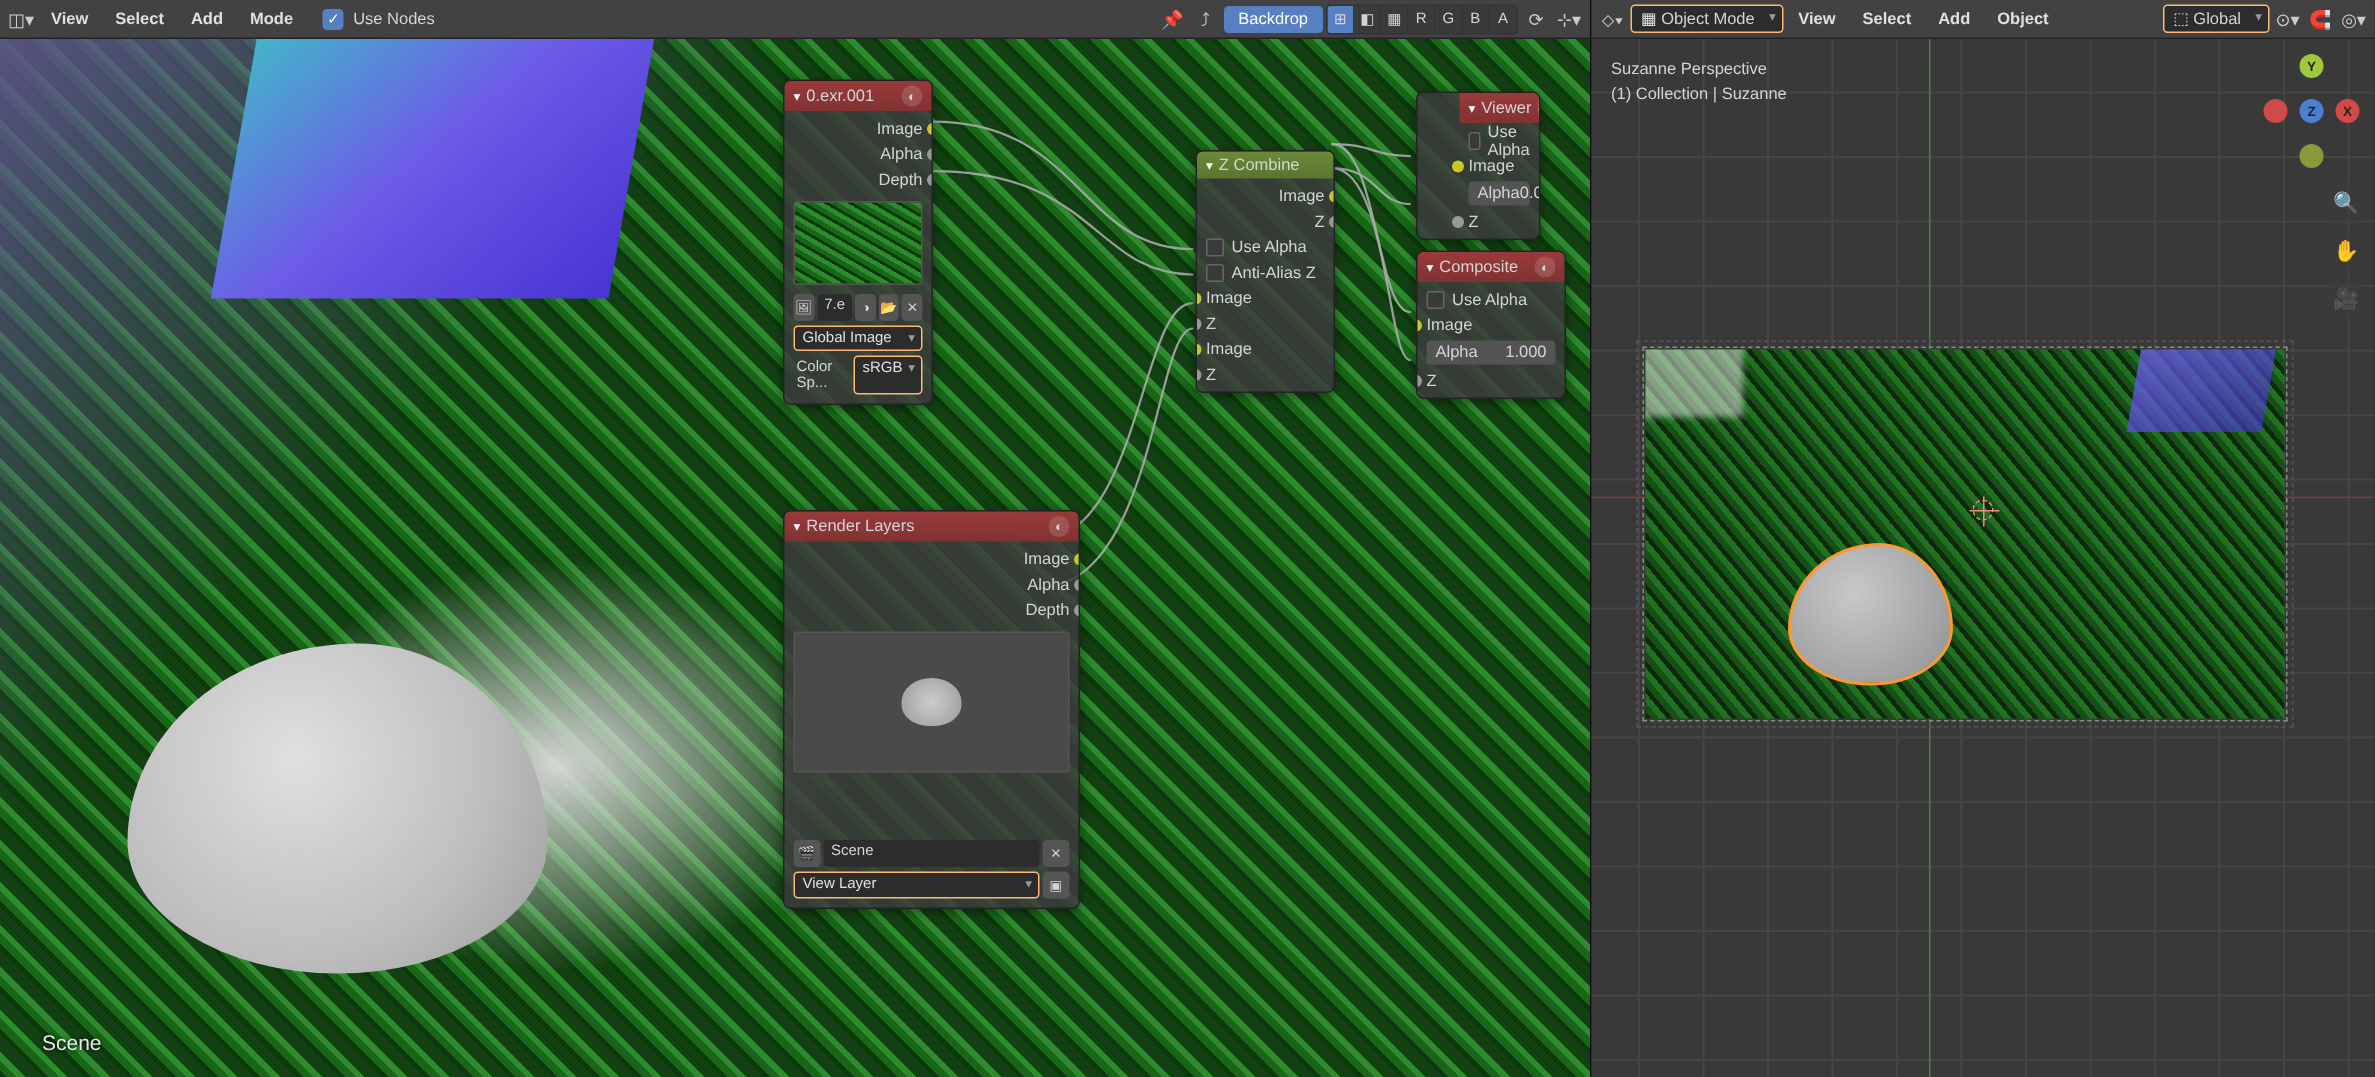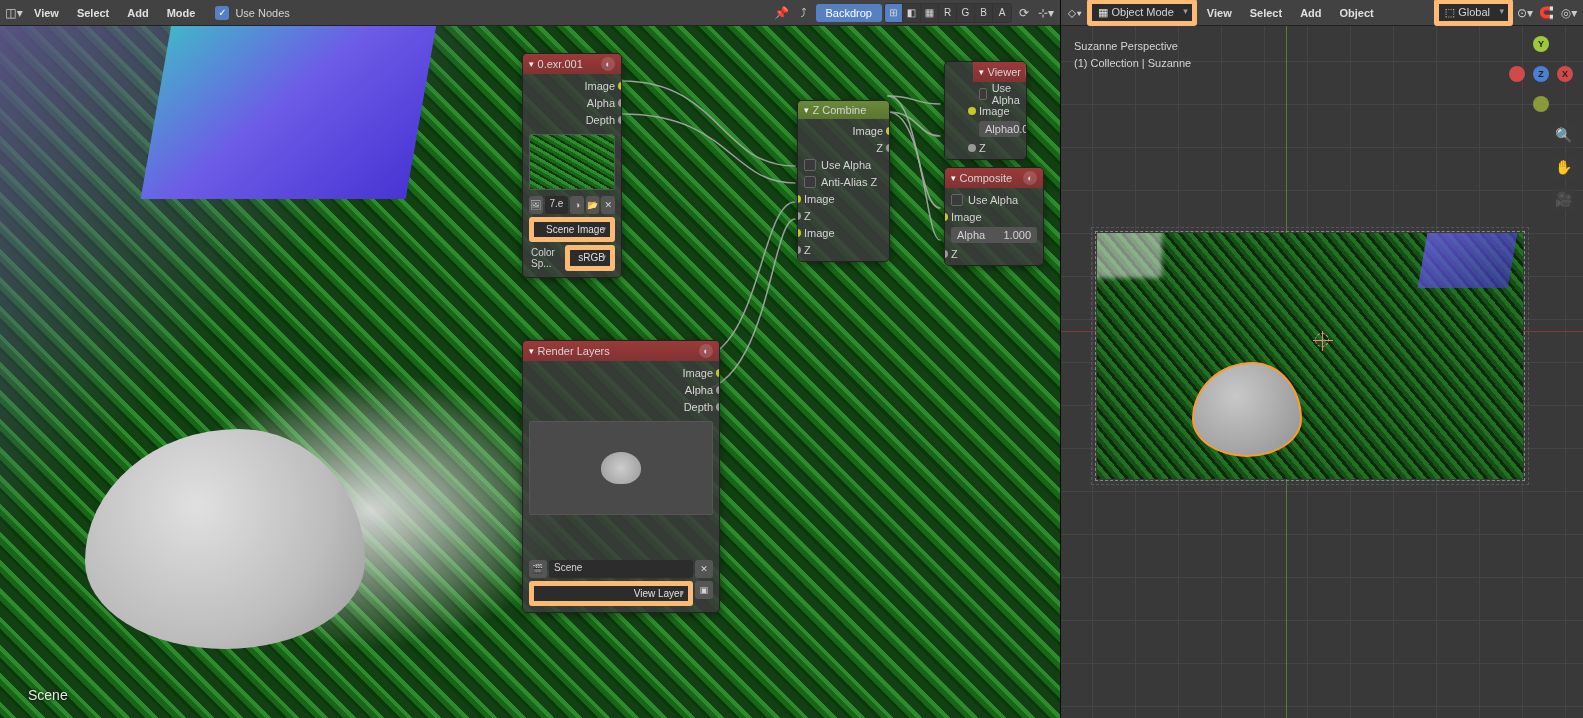--- a/index.html
+++ b/index.html
@@ -11,21 +11,21 @@
 .hdr-left { display:flex; align-items:center; gap:2px; flex:1; }
 .hdr-right { display:flex; align-items:center; gap:2px; }
 .menu-item { padding:4px 8px; cursor:pointer; border-radius:3px; color:#e0e0e0;font-weight:bold; }
 .icon-btn { width:20px; height:20px; display:flex; align-items:center; justify-content:center; cursor:pointer; border-radius:3px; font-size:12px; color:#ccc; }
 .checkbox { width:14px; height:14px; background:#5680c2; border-radius:3px; display:flex; align-items:center; justify-content:center; color:#fff; font-size:10px; cursor:pointer; margin-right:4px; }
 .btn-active { background:#5680c2; color:#fff; padding:3px 10px; border-radius:3px; cursor:pointer; }
 .channel-btns { display:flex; border:1px solid #333; border-radius:3px; overflow:hidden; }
 .channel-btns span { width:18px; height:18px; display:flex; align-items:center; justify-content:center; cursor:pointer; border-right:1px solid #333; font-size:10px; background:#3a3a3a; }
 .channel-btns span:last-child { border-right:none; }
 .channel-btns span.active { background:#5680c2; }
-.dropdown { background:#2c2c2c; border:5px solid #fdba74; border-radius:3px; padding:2px 18px 2px 6px; cursor:pointer; position:relative; color:#e0e0e0;text-align:right; }
+.dropdown { background:#2c2c2c; border:1px solid #fdba74; border-radius:3px; padding:2px 18px 2px 6px; cursor:pointer; position:relative; color:#e0e0e0; }
 .dropdown::after { content:'▾'; position:absolute; right:4px; font-size:9px; color:#999; }
 
 .compositor-bg { position:absolute; top:26px; left:0; right:0; bottom:0; background:
   radial-gradient(ellipse at 35% 70%, rgba(220,220,220,0.95) 0%, transparent 20%),
   linear-gradient(135deg, rgba(94,84,142,0.9) 0%, transparent 30%),
   repeating-linear-gradient(45deg, #0a3a0a 0 3px, #196619 3px 8px, #2d8a2d 8px 12px, #134013 12px 20px),
   #1a5a1a;
   overflow:hidden;
 }
 .compositor-bg::before { content:''; position:absolute; top:-5%; left:15%; width:25%; height:30%;
@@ -162,21 +162,21 @@
         </div>
       <div class="node-preview prev-forest"></div>
       <div class="node-field-row">
         <span class="ibtn">🖼</span>
         <span class="fld">7.e</span>
         <span class="ibtn">◑</span>
         <span class="ibtn">📂</span>
         <span class="ibtn">✕</span>
       </div>
       <div class="node-field-row">
-          <span class="fld dropdown" style="flex:1">Scene Image</span>
+          <span class="fld dropdown" style="flex:1">Global Image</span>
         </div>
       <div class="node-field-row">
         <span style="flex:1;font-size:10px;padding:2px 2px">Color Sp...</span>
         <span class="fld dropdown" style="flex:1">sRGB</span>
       </div>
     </div>
   </div>
 
   <div class="node" style="top:340px; left:522px; width:198px;">
     <div class="node-header nh-red">

